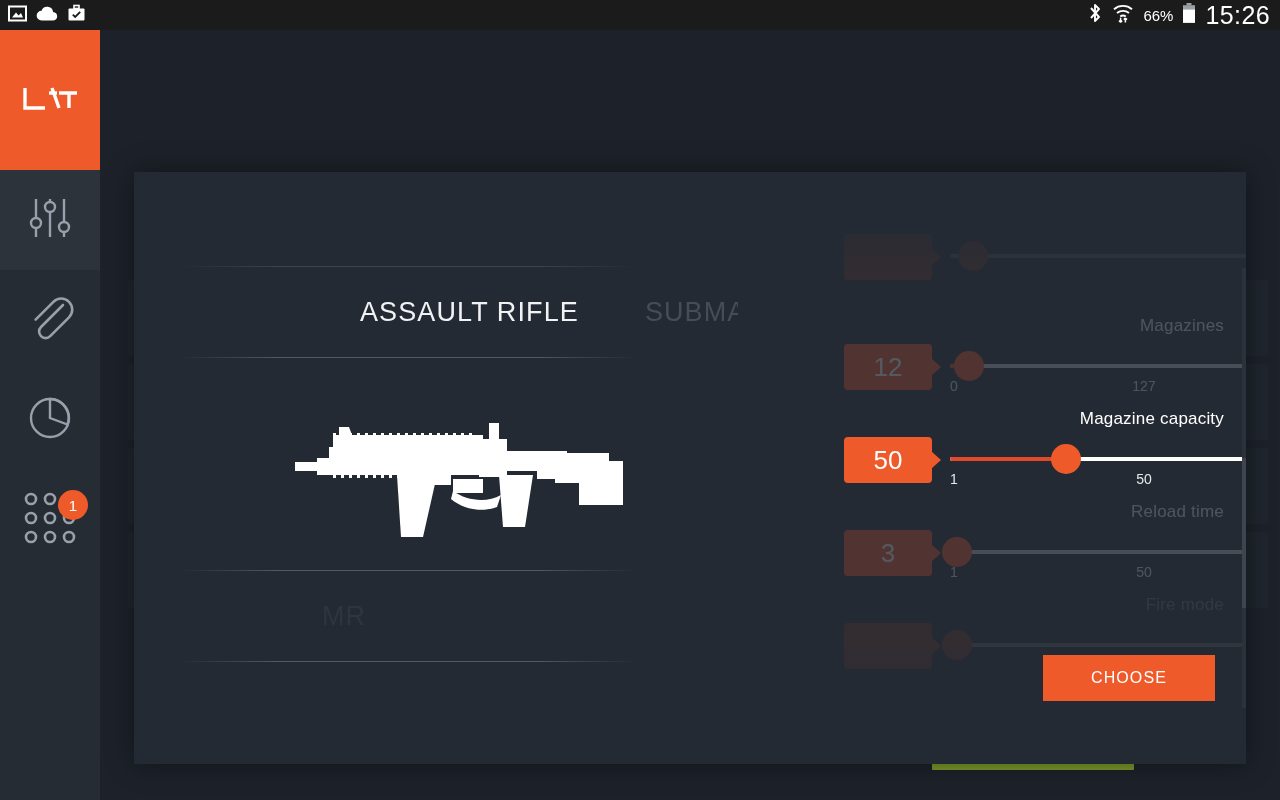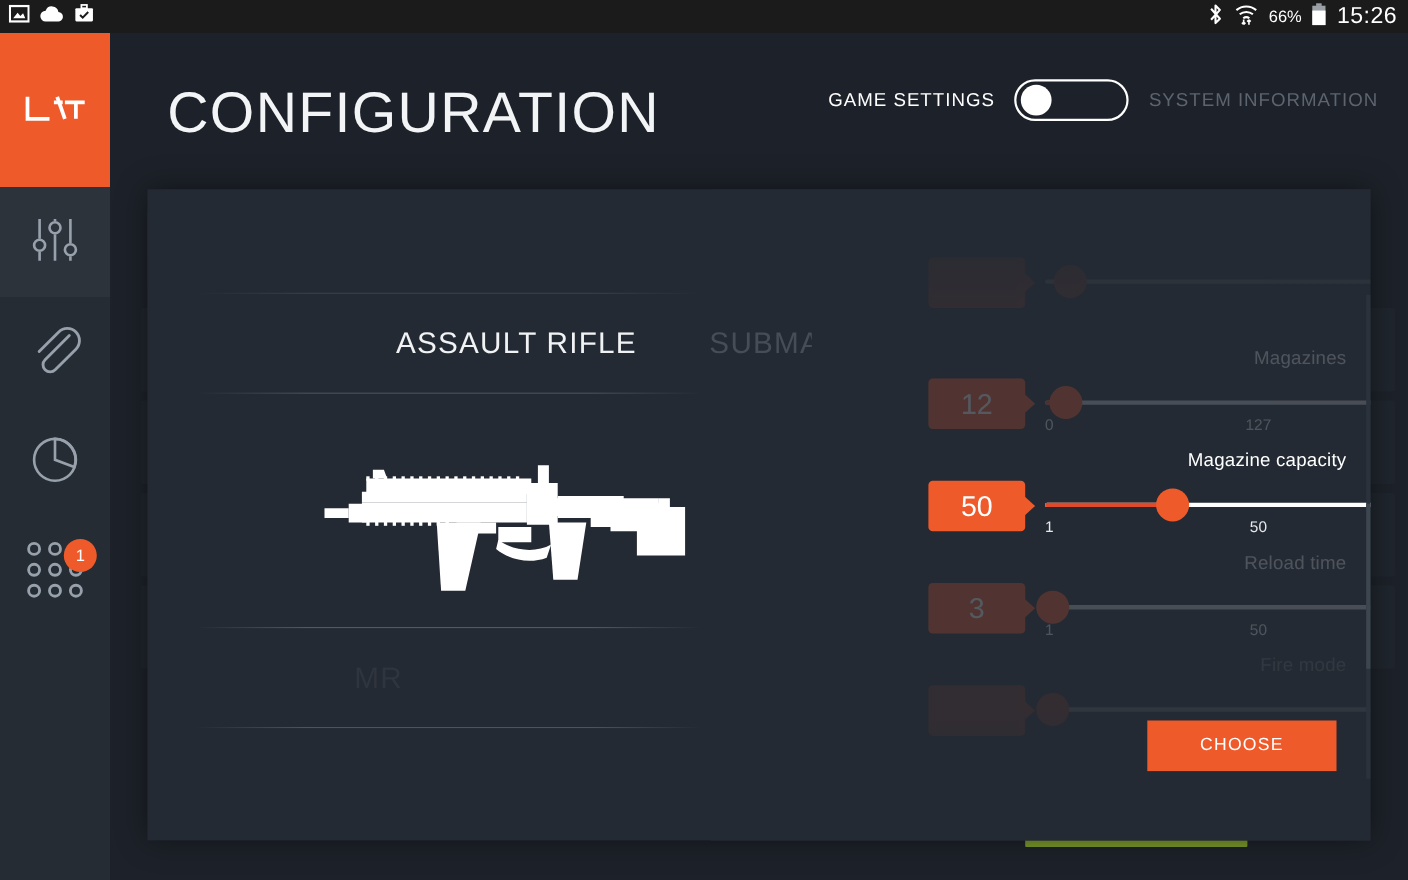--- a/index.html
+++ b/index.html
@@ -13,21 +13,21 @@
 
   
   .statusbar {
     position: absolute; top: 0; left: 0; width: 1280px; height: 30px;
     background: #1b1b1b; display: flex; align-items: center;
     padding: 0 10px 0 8px; z-index: 60;
   }
   .sb-left { display: flex; align-items: center; gap: 9px; }
   .sb-right { margin-left: auto; display: flex; align-items: center; gap: 9px; }
   .sb-pct { color: #fff; font-size: 15px; }
-  .sb-clock { color: #fff; font-size: 21px; letter-spacing: .4px; }
+  .sb-clock { color: #fff; font-size: 25px; letter-spacing: .4px; }
   .sb-ico { display: block; }
 
   
   .sidebar {
     position: absolute; top: 30px; left: 0; width: 100px; height: 770px;
     background: #262c33; z-index: 50;
   }
   .logo-tile {
     width: 100px; height: 140px; background: #ef5a2b;
     display: flex; align-items: center; justify-content: center;
@@ -318,30 +318,20 @@
             <circle cx="12" cy="50" r="5"></circle>
               <circle cx="31" cy="50" r="5"></circle>
               <circle cx="50" cy="50" r="5"></circle>
           </g>
         </svg>
       </span>
       <span class="badge">1</span>
     </div>
   </div>
 
-  <div class="header">
-    <div class="page-title">CONFIGURATION</div>
-    <div class="seg">
-      <span class="seg-label on">GAME SETTINGS</span>
-      <div class="toggle">
-        <span class="knob"></span>
-      </div>
-      <span class="seg-label off">SYSTEM INFORMATION</span>
-    </div>
-  </div>
 
   <div class="panel">
 
     <div class="panel-left">
 
       <div class="picker" style="top:74px">
         <div class="rule top"></div>
         <div class="picker-track" style="left:182px">
           <span class="picker-item sel">ASSAULT RIFLE</span>
           <span class="picker-item dim">SUBMA</span>

